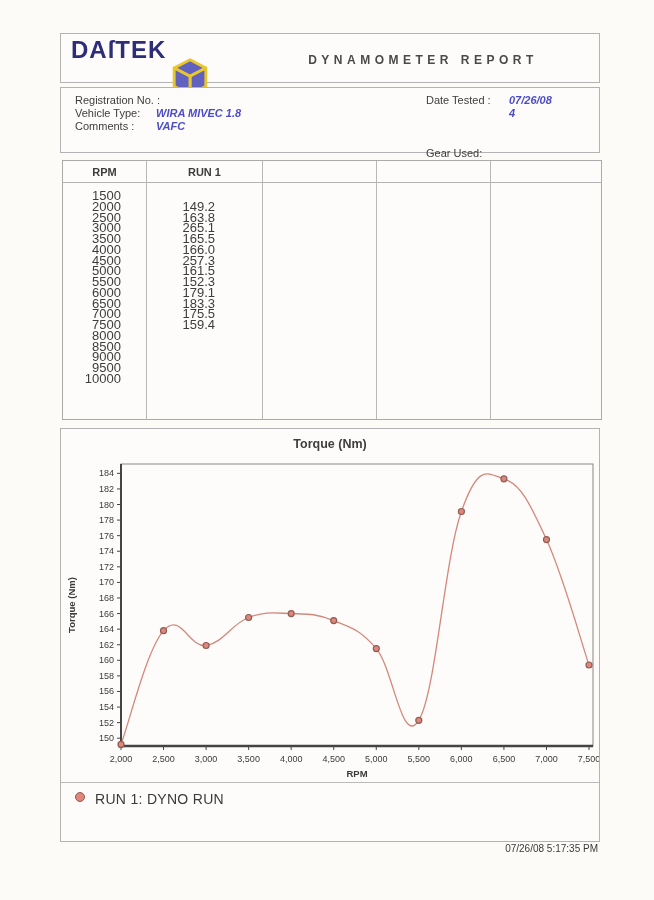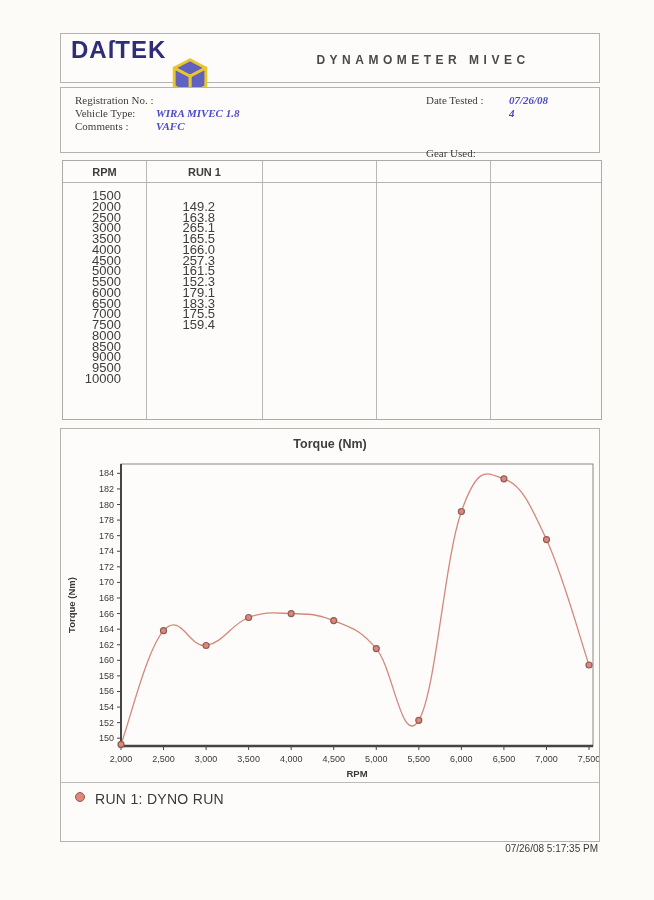--- a/index.html
+++ b/index.html
@@ -19,21 +19,21 @@
   .logo-text{display:flex;flex-direction:column;line-height:1;gap:48px;}
   .logo-main{font-size:24px;font-weight:bold;color:#2d2d78;letter-spacing:1px;}
   .logo-sub{font-size:9.5px;font-weight:bold;color:#2d2d78;letter-spacing:1.6px;margin-top:1px;}
   .logo-cube{margin-left:2px;margin-top:-2px;}
   .report-title{
     position:absolute;left:212px;top:19px;width:300px;text-align:center;
     font-size:12px;font-weight:bold;color:#4a4a4a;letter-spacing:4.5px;
   }
 
   
-  #info-box{left:60px;top:87px;width:538px;height:64px;font-size:11px;font-family:Liberation Serif, serif;}
+  #info-box{left:60px;top:87px;width:538px;height:64px;font-size:11px;}
   .info-row{position:absolute;white-space:nowrap;}
   .info-label{color:#3d3d3d;}
   .info-value{color:#4c4cc6;font-weight:bold;font-style:italic;}
 
   
   #data-table{left:62px;top:160px;width:538px;height:258px;background:#fdfcfa;
     border:1px solid #aaa;display:flex;flex-direction:column;}
   .t-row{display:flex;}
   .t-head{height:21px;border-bottom:1px solid #b3b3b3;}
   .t-body{flex:1;}
@@ -69,21 +69,21 @@
       <span class="logo-sub">DYNAMOMETERſ</span>
     </div>
     <svg class="logo-cube" width="40" height="42" viewBox="0 0 48 50">
       <g stroke="#e8c72e" stroke-width="3.5" stroke-linejoin="round">
         <polygon points="24,3 43,13 24,23 5,13" fill="#6161c0"></polygon>
         <polygon points="43,13 43,35 24,45 24,23" fill="#6161c0"></polygon>
         <polygon points="5,13 24,23 24,45 5,35" fill="#6161c0"></polygon>
       </g>
     </svg>
   </div>
-  <div class="report-title">DYNAMOMETER MIVEC</div>
+  <div class="report-title">DYNAMOMETER REPORT</div>
 </div>
 
 <div class="box" id="info-box">
   <div class="info-row" style="left:14px;top:6px;">
     <span class="info-label">Registration No. :</span>
   </div>
   <div class="info-row" style="left:95px;top:6px;">
     <span class="info-value"></span>
   </div>
   <div class="info-row" style="left:14px;top:19px;">

